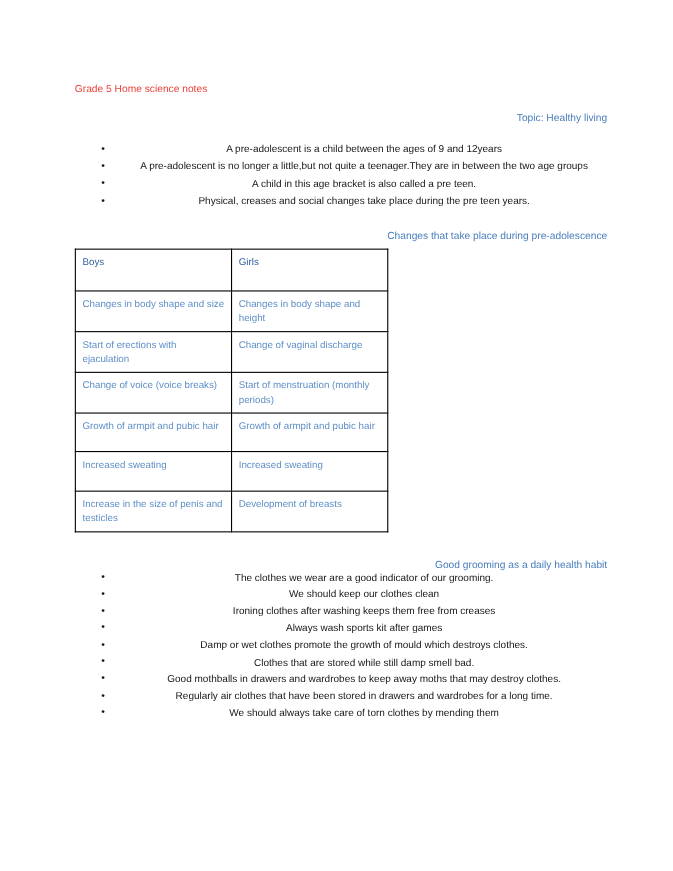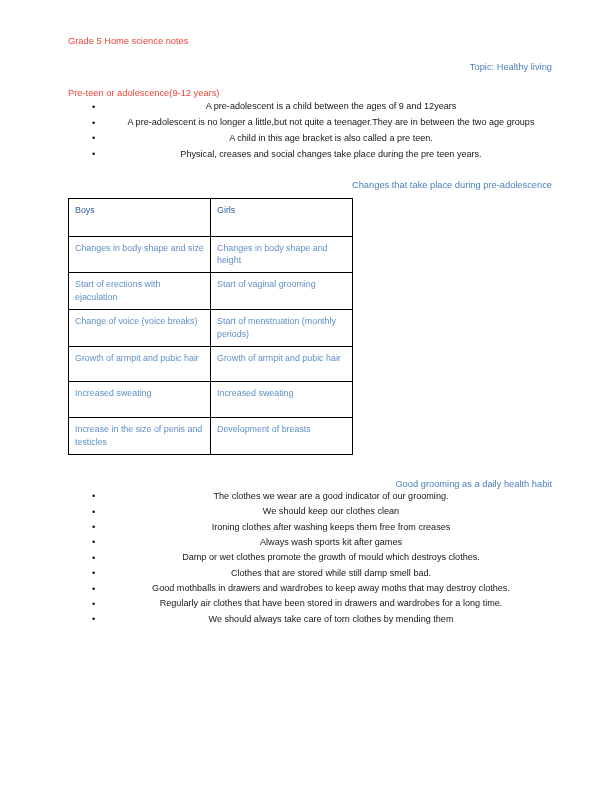--- a/index.html
+++ b/index.html
@@ -13,21 +13,21 @@
     font-family: "Liberation Sans", sans-serif;
     color: #1a1a1a;
     -webkit-font-smoothing: antialiased;
   }
 
   .page {
     position: relative;
     width: 612px;
     height: 792px;
     box-sizing: border-box;
-    padding: 36px 60px 0 68px;
+    padding: 76px 60px 0 68px;
     background: #ffffff;
     overflow: hidden;
   }
 
   
   .h-red {
     color: #e8453c;
     font-size: 9.3px;
     font-weight: 400;
     line-height: 1.2;
@@ -115,21 +115,20 @@
 <body>
 
 <div class="page">
 
   <div class="h-red">Grade 5 Home science notes</div>
   <div class="gap-title"></div>
 
   <div class="h-blue">Topic: Healthy living</div>
   <div class="gap-topic"></div>
 
-  <div class="h-red">Pre-teen or adolescence(9-12 years)</div>
 
   <ul class="bullets list-1">
     <li>A pre-adolescent is a child between the ages of 9 and 12years</li>
     <li>A pre-adolescent is no longer a little,but not quite a teenager.They are in between the two age groups</li>
     <li>A child in this age bracket is also called a pre teen.</li>
     <li>Physical, creases and social changes take place during the pre teen years.</li>
   </ul>
 
   <div class="h-blue table-caption">Changes that take place during pre-adolescence</div>
 
@@ -138,21 +137,21 @@
       <tr class="head">
         <td>Boys</td>
         <td>Girls</td>
       </tr>
       <tr class="body">
         <td>Changes in body shape and size</td>
         <td>Changes in body shape and height</td>
       </tr>
       <tr class="body">
         <td>Start of erections with ejaculation</td>
-        <td>Start of vaginal grooming</td>
+        <td>Change of vaginal discharge</td>
       </tr>
       <tr class="body">
         <td>Change of voice (voice breaks)</td>
         <td>Start of menstruation (monthly periods)</td>
       </tr>
       <tr class="body">
         <td>Growth of armpit and pubic hair</td>
         <td>Growth of armpit and pubic hair</td>
       </tr>
       <tr class="tall">

